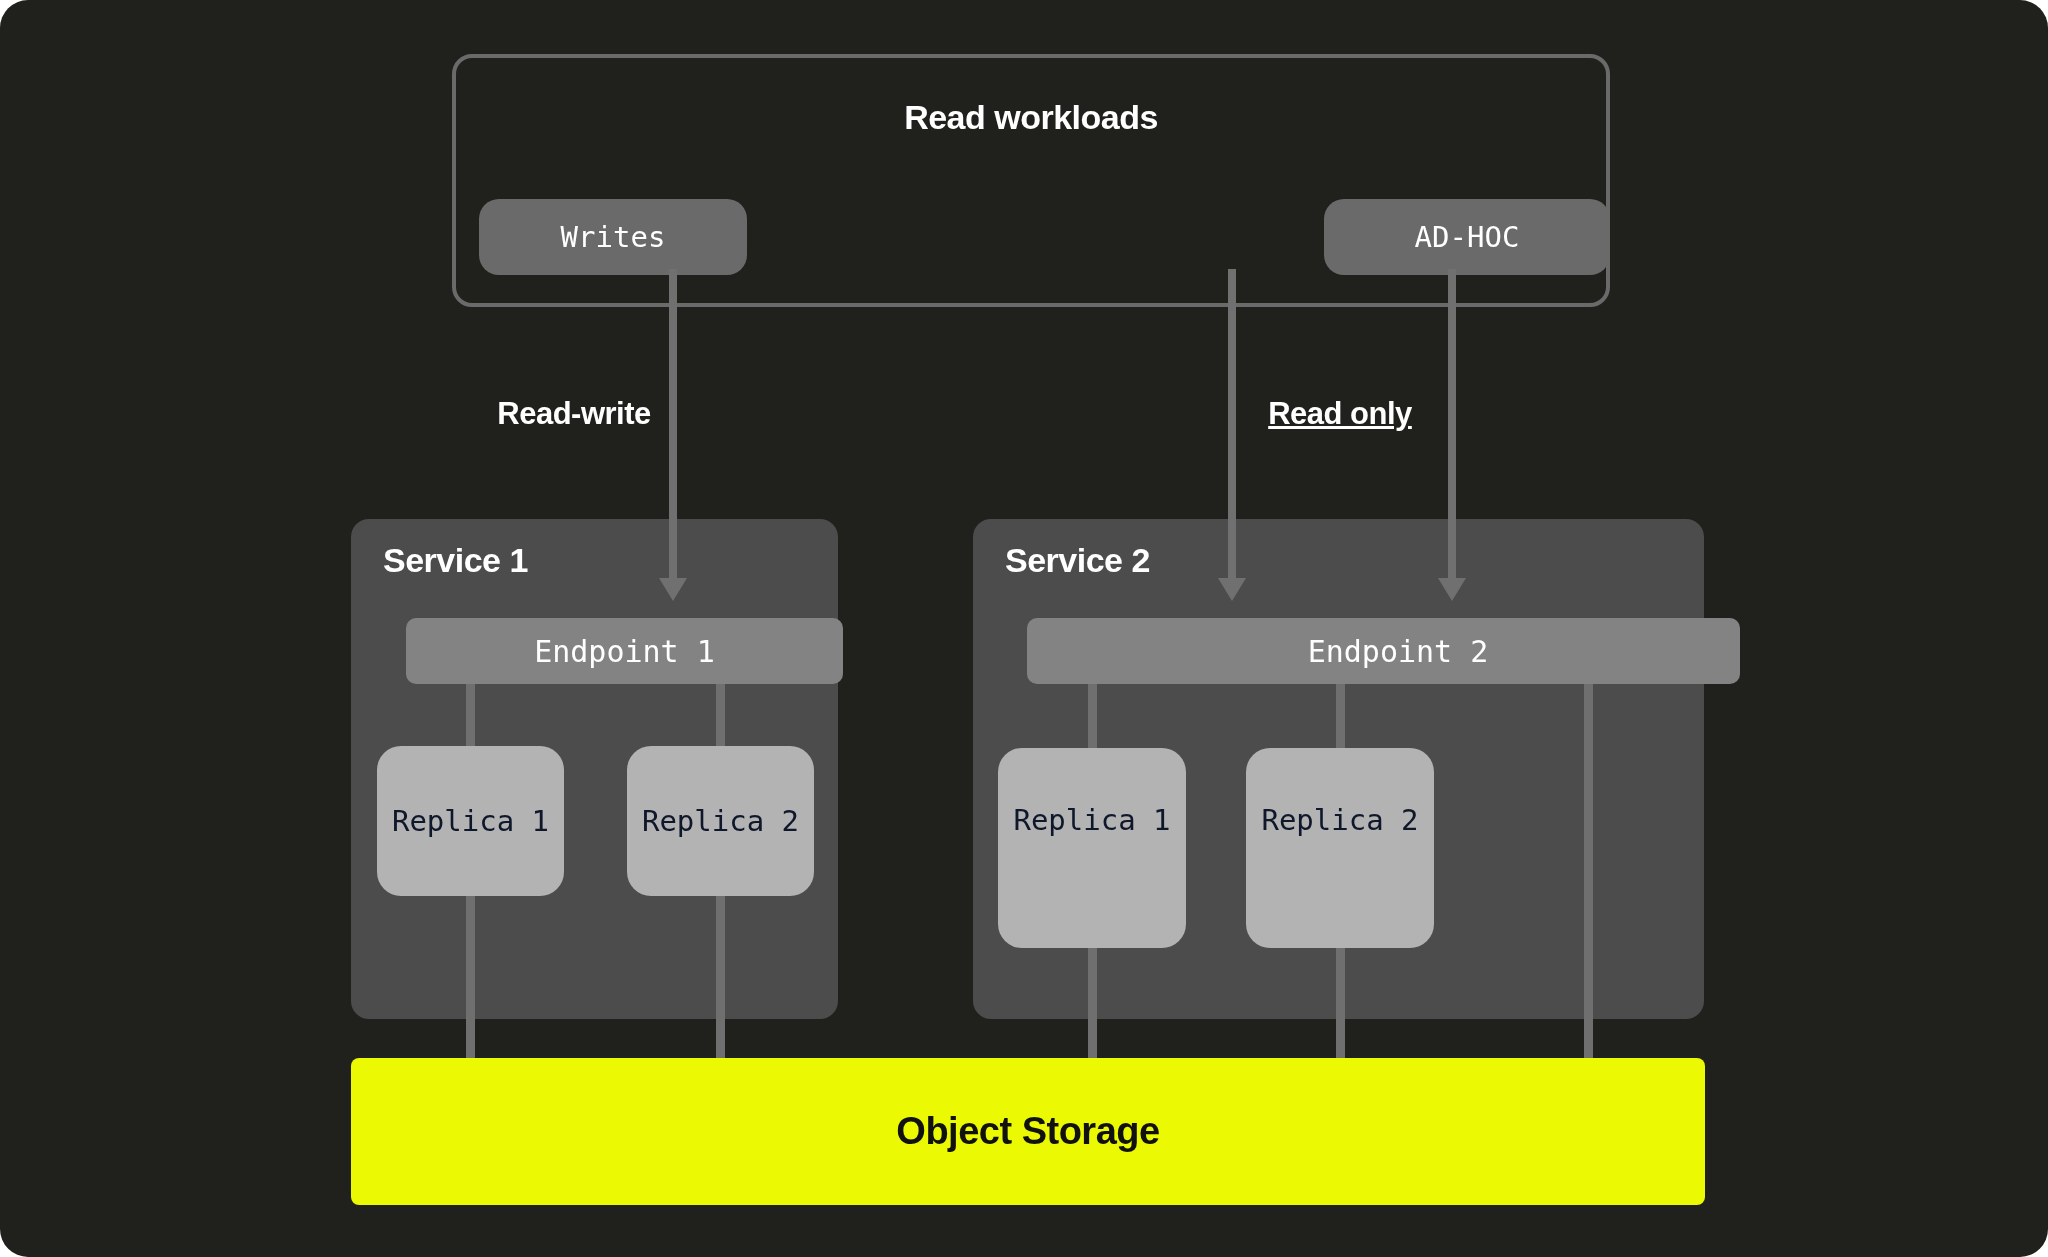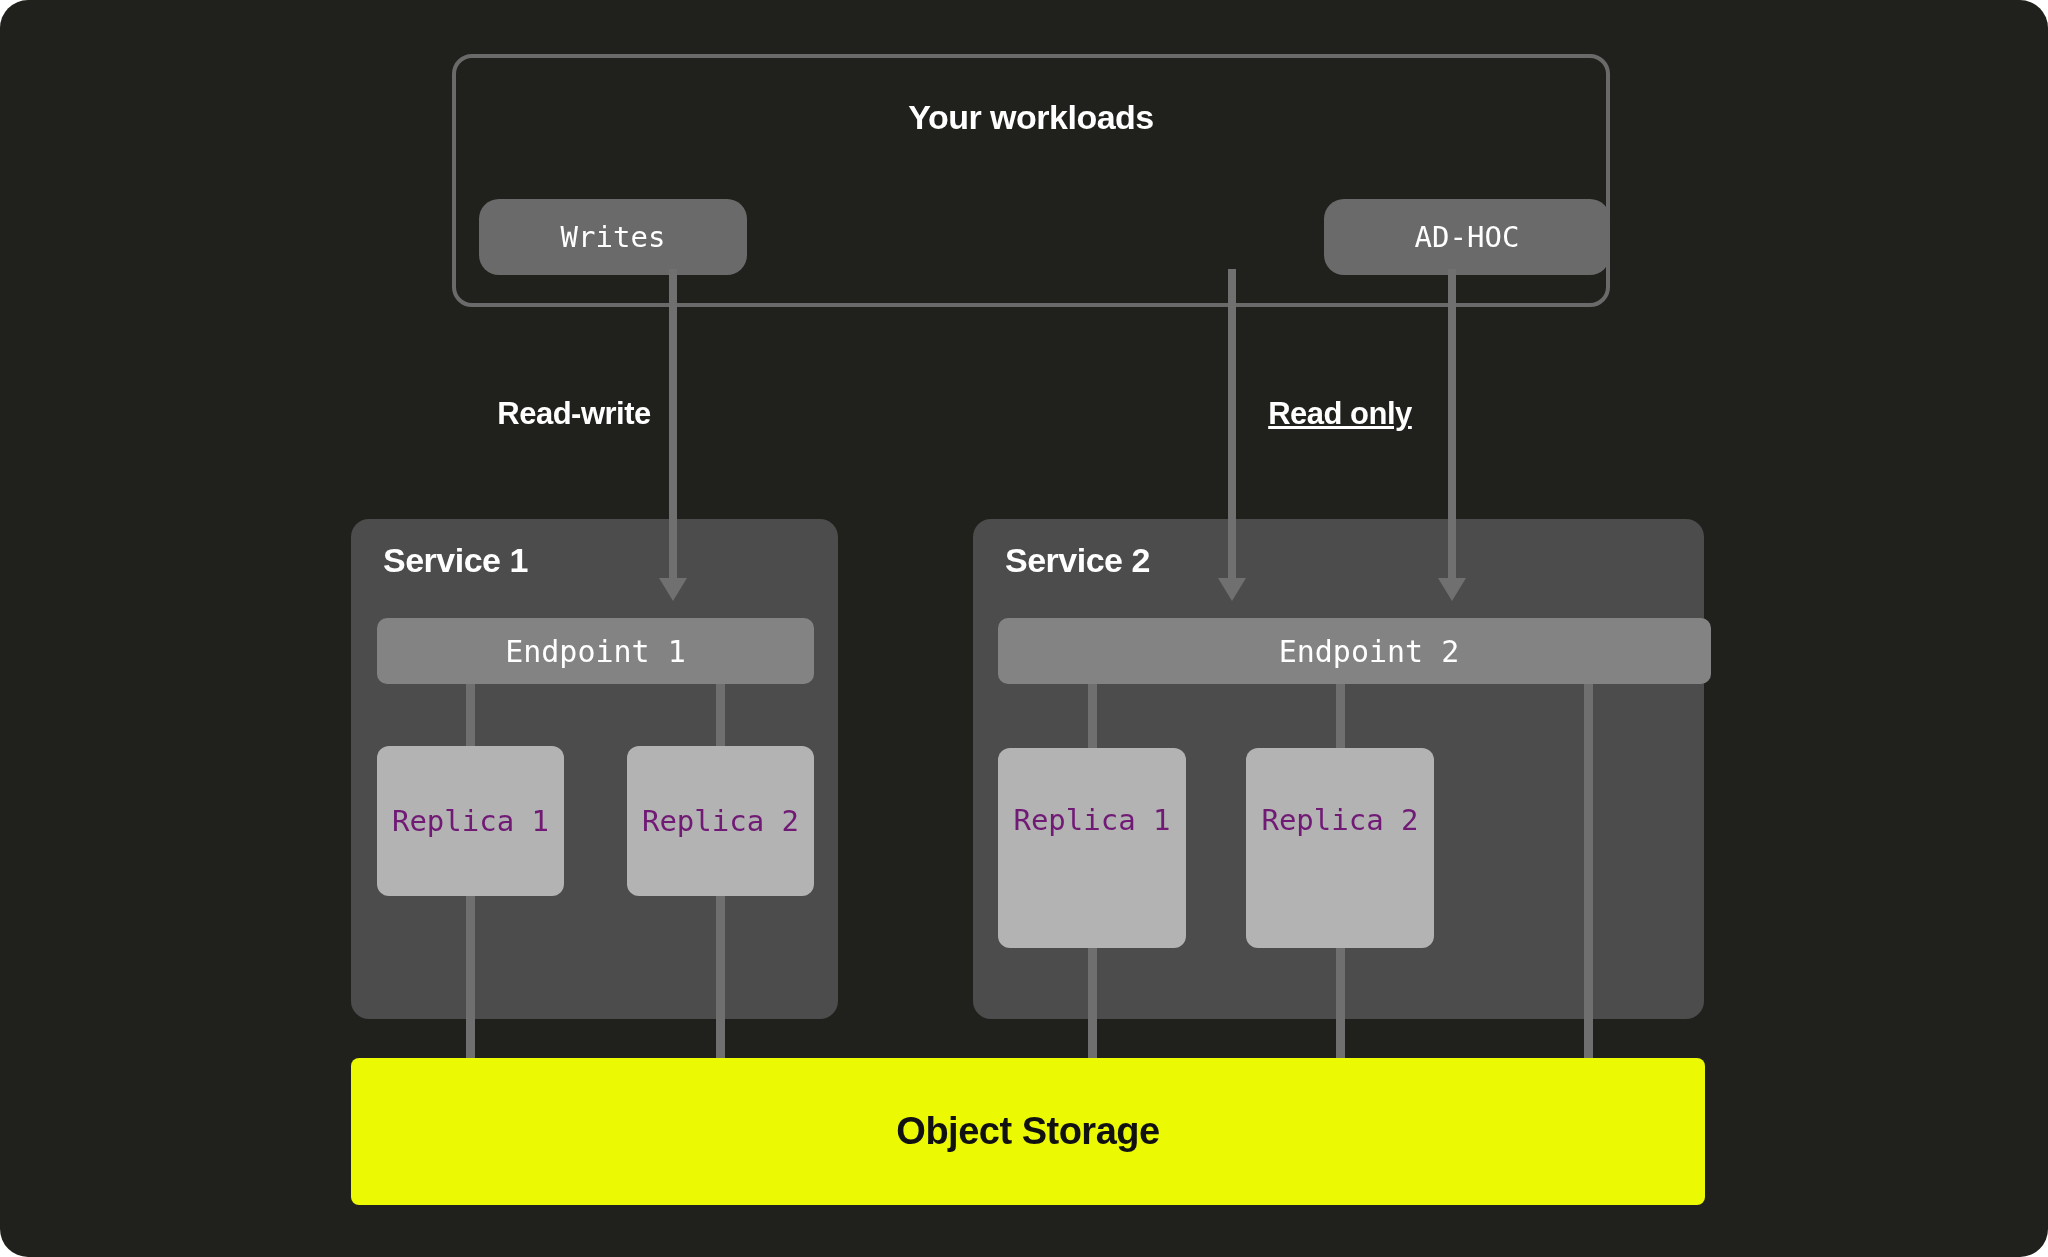--- a/index.html
+++ b/index.html
@@ -43,44 +43,44 @@
     position:absolute;top:519px;height:500px;background:#4C4C4C;
     border-radius:18px;z-index:0;
   }
   .service-title{
     position:absolute;left:32px;top:22px;color:#ffffff;
     font-size:34px;font-weight:700;letter-spacing:-0.5px;
   }
   .endpoint{
     position:absolute;top:618px;height:66px;background:#838383;border-radius:10px;
     display:flex;align-items:center;justify-content:center;
-    color:#ffffff;font-family:"DejaVu Sans Mono",monospace;font-size:30px;z-index:2;
+    color:#ffffff;font-family:"DejaVu Sans Mono",monospace;font-size:30px;z-index:2;margin-left:29px;
   }
   .replica{
-    position:absolute;background:#B3B3B3;border-radius:12px;
+    position:absolute;background:#B3B3B3;border-radius:24px;
     display:flex;justify-content:center;box-sizing:border-box;
-    color:#701a75;font-family:"DejaVu Sans Mono",monospace;font-size:29px;z-index:2;
+    color:#0f172a;font-family:"DejaVu Sans Mono",monospace;font-size:29px;z-index:2;
   }
   .replica.small{top:746px;height:150px;align-items:center;}
   .replica.tall{top:748px;height:200px;align-items:flex-start;padding-top:55px;}
   
   .storage{
     position:absolute;left:351px;top:1058px;width:1354px;height:147px;
     background:#EBF903;border-radius:8px;z-index:2;
     display:flex;align-items:center;justify-content:center;
     color:#111111;font-size:38px;font-weight:700;letter-spacing:-0.5px;
   }
 </style>
 </head>
 <body>
 
 <div class="canvas">
 
   <div class="workloads-box">
-    <div class="workloads-title">Your workloads</div>
+    <div class="workloads-title">Read workloads</div>
     <div class="wl-btn writes">
       <span>Writes</span>
     </div>
     <div class="wl-btn adhoc">
       <span>AD-HOC</span>
     </div>
   </div>
 
   <div class="vline" style="left:669px;top:269px;height:309px;"></div>
   <div class="arrowhead" style="left:659px;top:578px;"></div>

